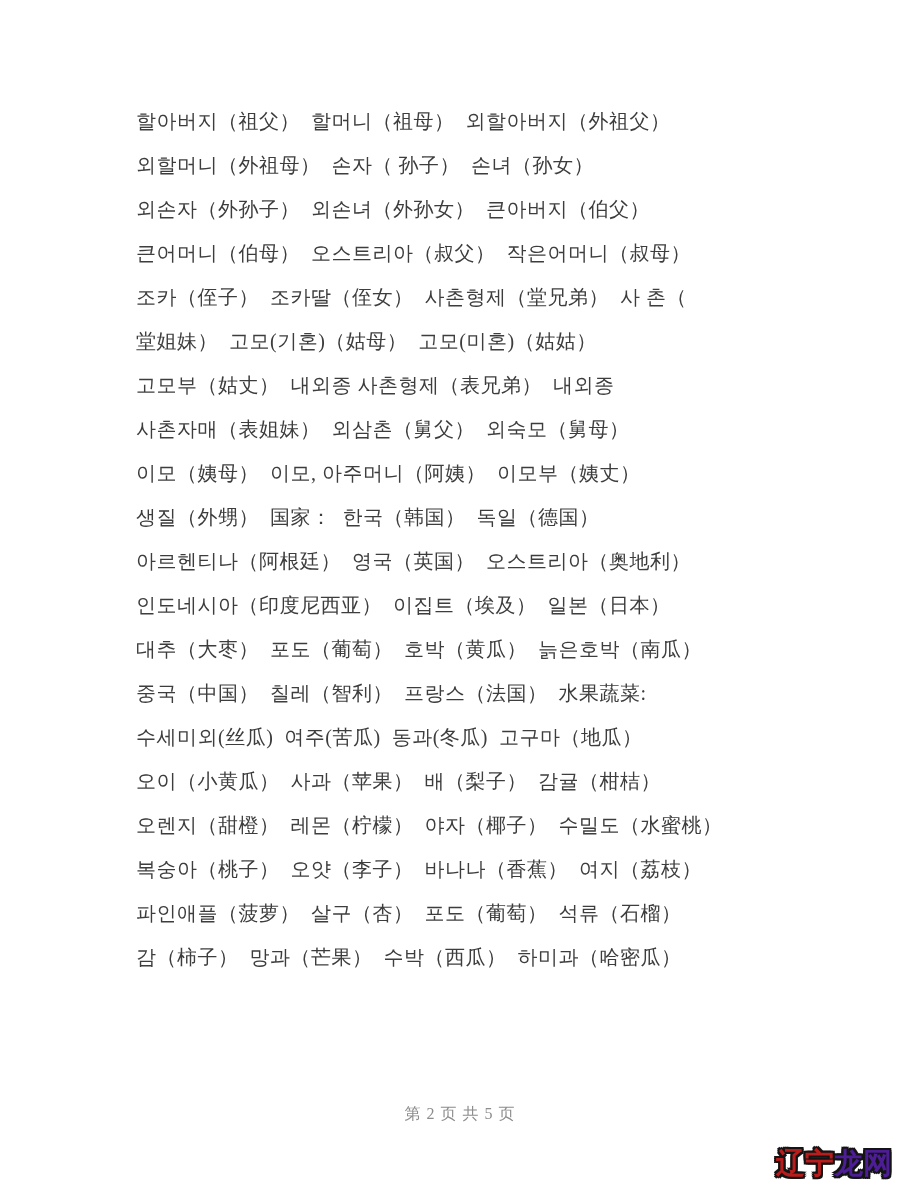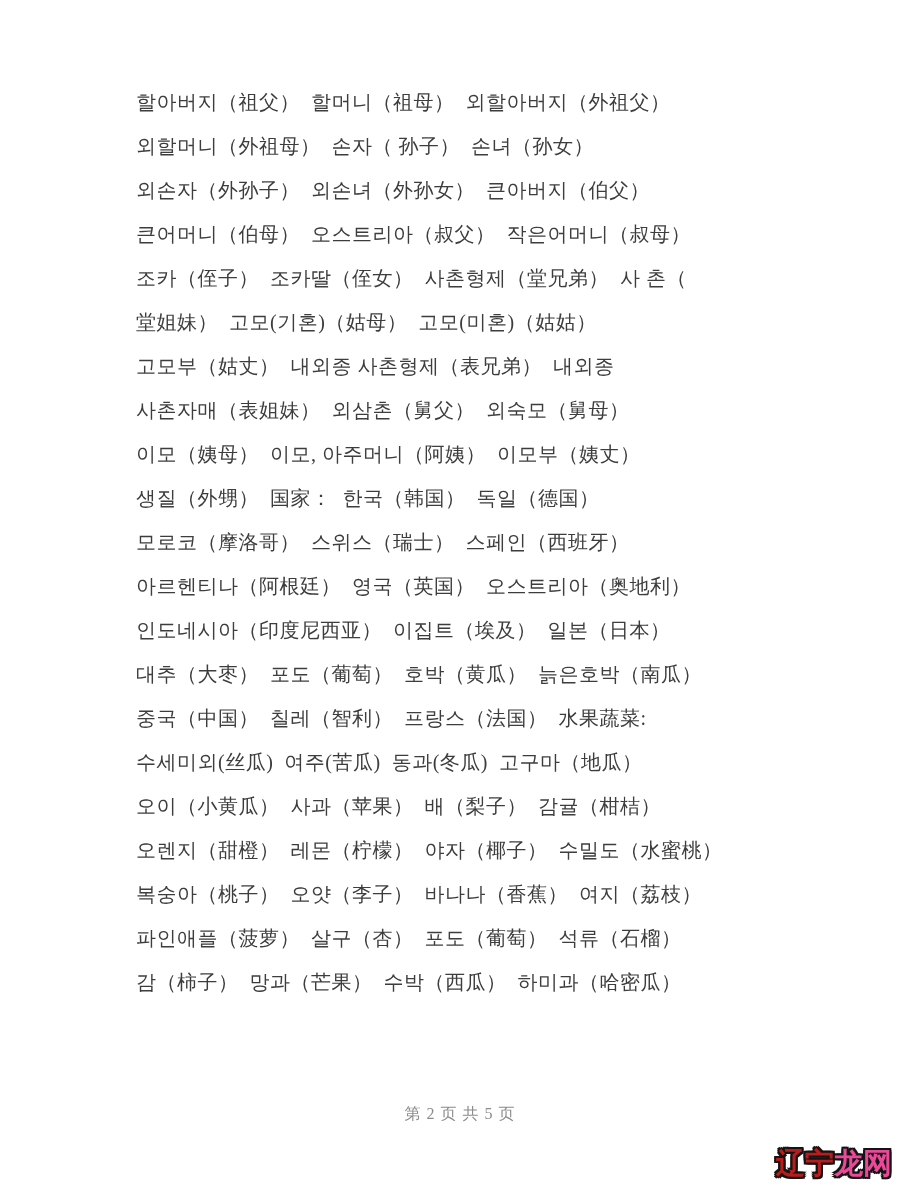--- a/index.html
+++ b/index.html
@@ -13,21 +13,21 @@
     font-family: "Liberation Serif", "DejaVu Serif", serif;
   }
   .page {
     position: absolute;
     inset: 0;
     background: #ffffff;
   }
   .content {
     position: absolute;
     left: 136px;
-    top: 80px;
+    top: 99px;
     width: 680px;
     color: #3d3d3d;
     font-size: 20px;
     line-height: 44px;
     letter-spacing: 0.5px;
   }
   .line {
     white-space: pre-wrap;
     height: 44px;
     overflow: visible;
@@ -53,39 +53,38 @@
     line-height: 1;
     letter-spacing: 0px;
     white-space: nowrap;
     text-shadow:
       -2px -2px 0 #141414,  2px -2px 0 #141414,
       -2px  2px 0 #141414,  2px  2px 0 #141414,
       -2px  0   0 #141414,  2px  0   0 #141414,
        0   -2px 0 #141414,  0    2px 0 #141414;
   }
   .wm-primary   { color: #b91c1c; }
-  .wm-secondary { color: #ec4899; }
+  .wm-secondary { color: #4c1d95; }
 </style>
 </head>
 <body>
 
 <div class="page">
 
   <div class="content">
     <div class="line">할아버지（祖父）  할머니（祖母）  외할아버지（外祖父）</div>
     <div class="line">외할머니（外祖母）  손자（ 孙子）  손녀（孙女）</div>
     <div class="line">외손자（外孙子）  외손녀（外孙女）  큰아버지（伯父）</div>
     <div class="line">큰어머니（伯母）  오스트리아（叔父）  작은어머니（叔母）</div>
     <div class="line">조카（侄子）  조카딸（侄女）  사촌형제（堂兄弟）  사 촌（</div>
     <div class="line">堂姐妹）  고모(기혼)（姑母）  고모(미혼)（姑姑）</div>
     <div class="line">고모부（姑丈）  내외종 사촌형제（表兄弟）  내외종</div>
     <div class="line">사촌자매（表姐妹）  외삼촌（舅父）  외숙모（舅母）</div>
     <div class="line">이모（姨母）  이모, 아주머니（阿姨）  이모부（姨丈）</div>
     <div class="line">생질（外甥）  国家：  한국（韩国）  독일（德国）</div>
-    <div class="line">모로코（摩洛哥）  스위스（瑞士）  스페인（西班牙）</div>
     <div class="line">아르헨티나（阿根廷）  영국（英国）  오스트리아（奥地利）</div>
     <div class="line">인도네시아（印度尼西亚）  이집트（埃及）  일본（日本）</div>
     <div class="line">대추（大枣）  포도（葡萄）  호박（黄瓜）  늙은호박（南瓜）</div>
     <div class="line">중국（中国）  칠레（智利）  프랑스（法国）  水果蔬菜:</div>
     <div class="line">수세미외(丝瓜)  여주(苦瓜)  동과(冬瓜)  고구마（地瓜）</div>
     <div class="line">오이（小黄瓜）  사과（苹果）  배（梨子）  감귤（柑桔）</div>
     <div class="line">오렌지（甜橙）  레몬（柠檬）  야자（椰子）  수밀도（水蜜桃）</div>
     <div class="line">복숭아（桃子）  오얏（李子）  바나나（香蕉）  여지（荔枝）</div>
     <div class="line">파인애플（菠萝）  살구（杏）  포도（葡萄）  석류（石榴）</div>
     <div class="line">감（柿子）  망과（芒果）  수박（西瓜）  하미과（哈密瓜）</div>

